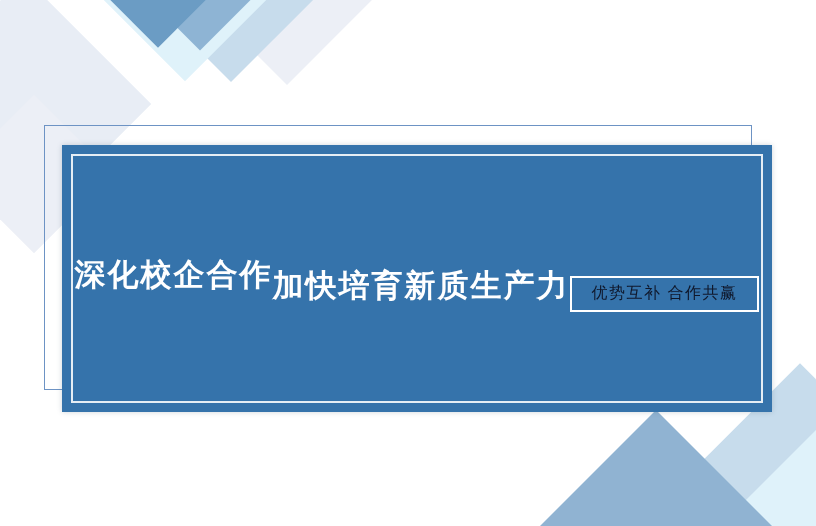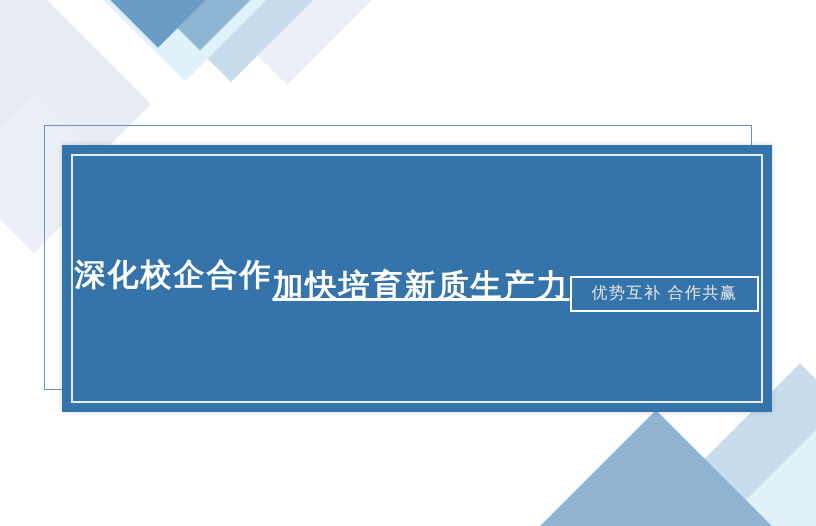--- a/index.html
+++ b/index.html
@@ -89,30 +89,30 @@
   .title-line {
     color: #ffffff;
     font-weight: bold;
     font-size: 31px;
     letter-spacing: 2px;
     line-height: 1.1;
     text-align: center;
     white-space: nowrap;
   }
   #title-line-1 { margin-top: -6px; }
-  #title-line-2 { margin-top: 16px; text-decoration: underline; }
+  #title-line-2 { margin-top: 16px; }
 
   #subtitle-box {
     margin-top: 30px;
     border: 2px solid #ffffff;
     padding: 6px 20px 8px 20px;
     display: inline-block;
   }
   #subtitle-text {
-    color: #e5e5e5;
+    color: #0f172a;
     font-size: 16px;
     letter-spacing: 1.5px;
     line-height: 1.1;
     white-space: nowrap;
   }
 </style>
 </head>
 <body>
 
 <div id="slide">

